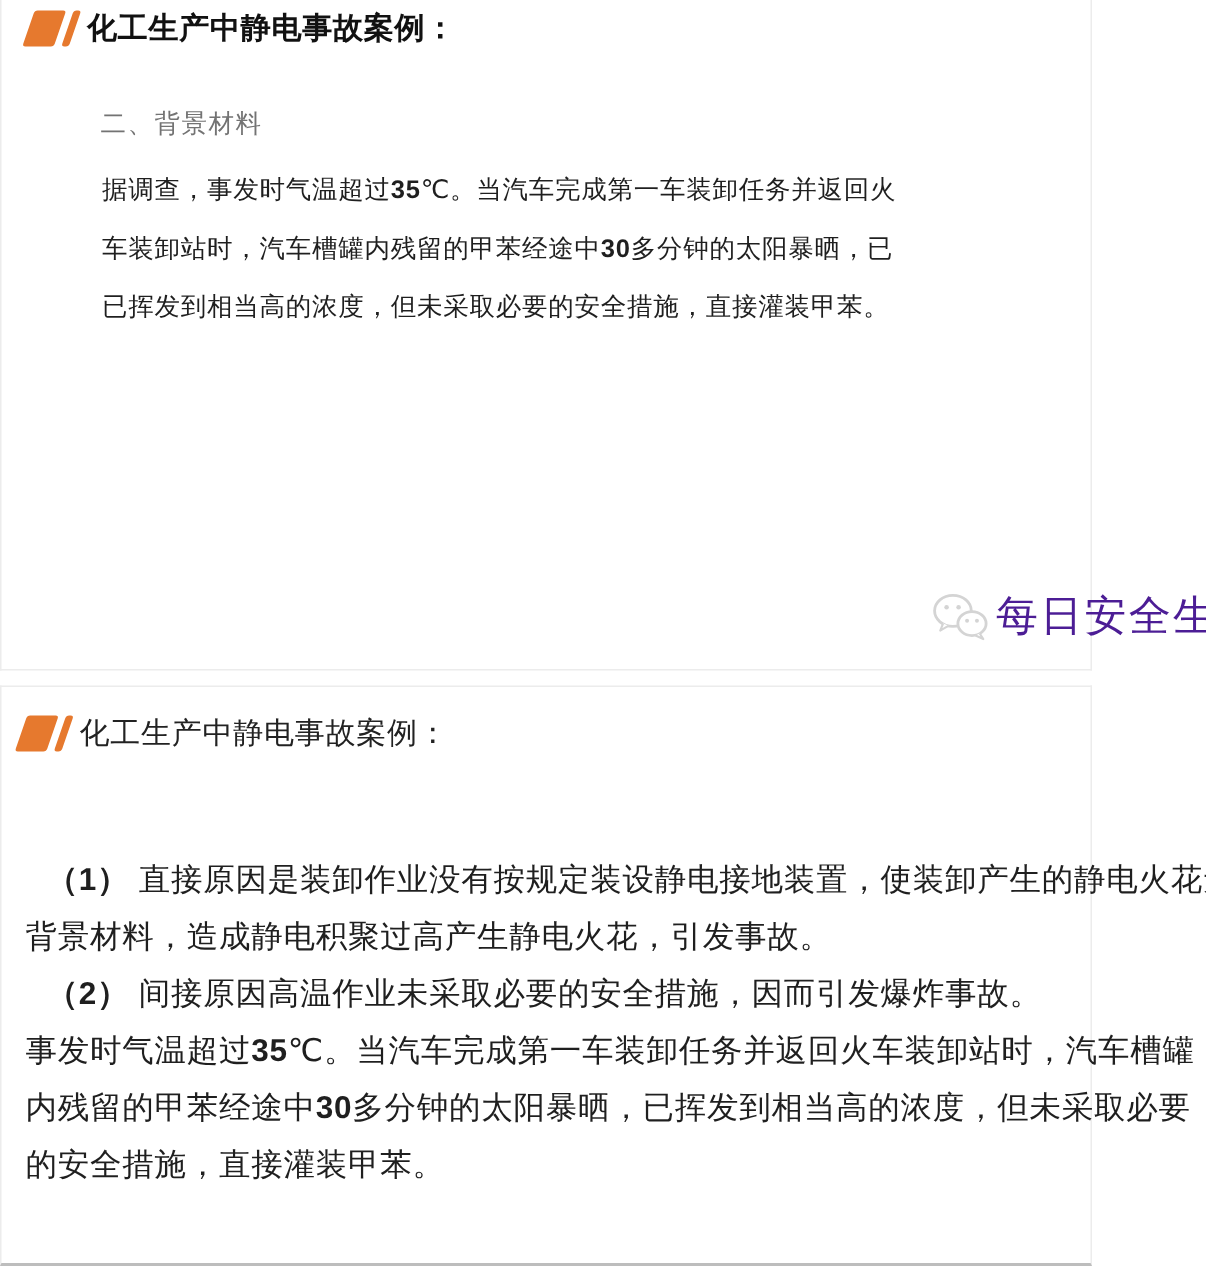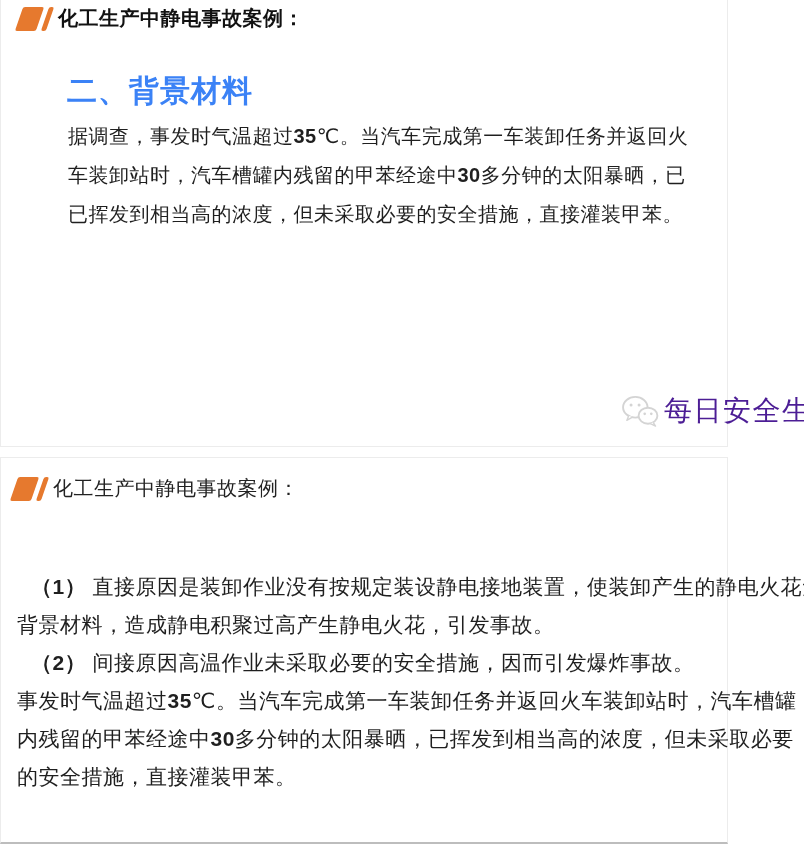--- a/index.html
+++ b/index.html
@@ -37,31 +37,31 @@
     transform: skewX(-19deg);
     border-radius: 2px;
     margin-left: 5px;
   }
   .header-title { font-size: 20px; letter-spacing: 0.5px; white-space: nowrap; }
   .card1 .header-title { font-weight: 700; color: #111111; }
   .card2 .header-title { font-weight: 400; color: #222222; }
 
   .section-title {
     position: absolute;
-    font-size: 30px; font-weight: 700;
-    letter-spacing: 1px; color: #3b82f6;
+    font-size: 17px; font-weight: 400;
+    letter-spacing: 1px; color: #737373;
     white-space: nowrap;
   }
   .card1 .section-title { left: 66px; top: 71px; }
   .card2 .section-title { left: 28px; top: 77px; }
 
   .body-text { position: absolute; }
   .card1 .body-text {
-    left: 67px; top: 117px;
-    font-size: 20px; line-height: 39px;
+    left: 67px; top: 107px;
+    font-size: 17px; line-height: 39px;
   }
   .card2 .body-text {
     left: 16px; top: 110px;
     font-size: 21px; line-height: 38px;
   }
   .tline { white-space: nowrap; letter-spacing: 0.5px; }
   .tline.indent { padding-left: 14px; }
   .tline .b { font-weight: 700; }
 
   .watermark {

